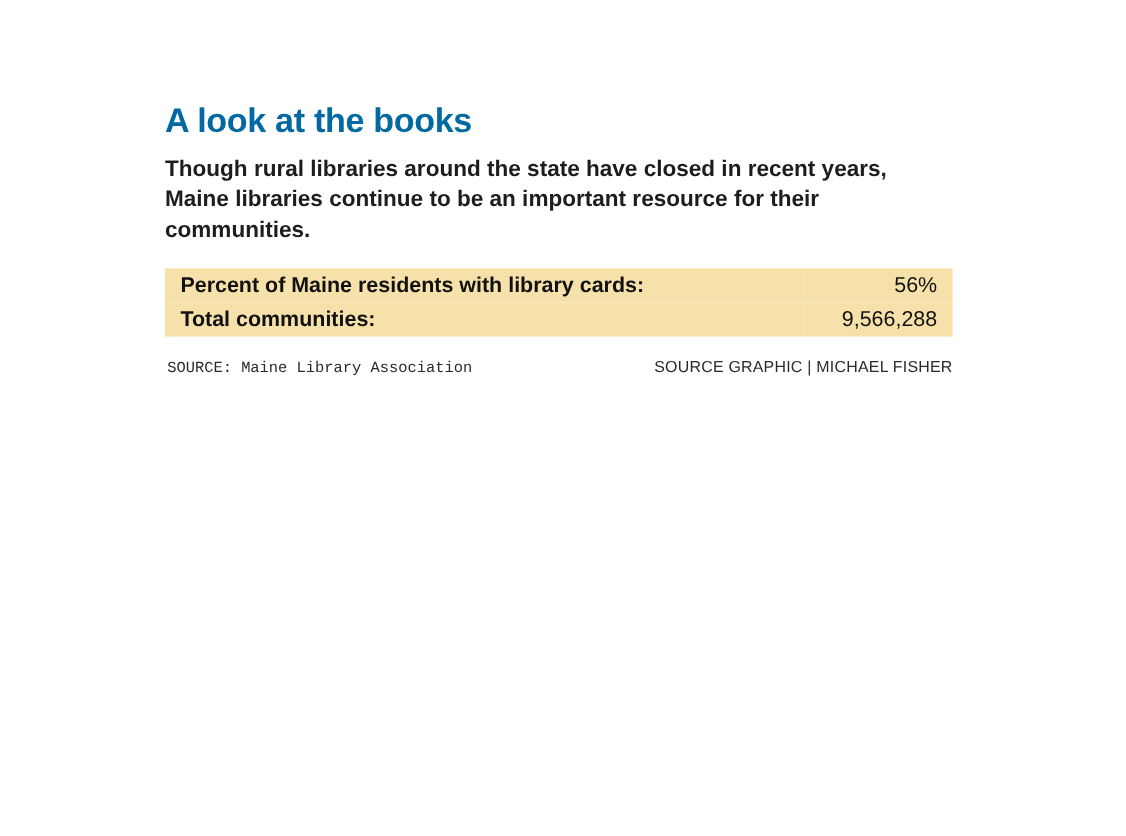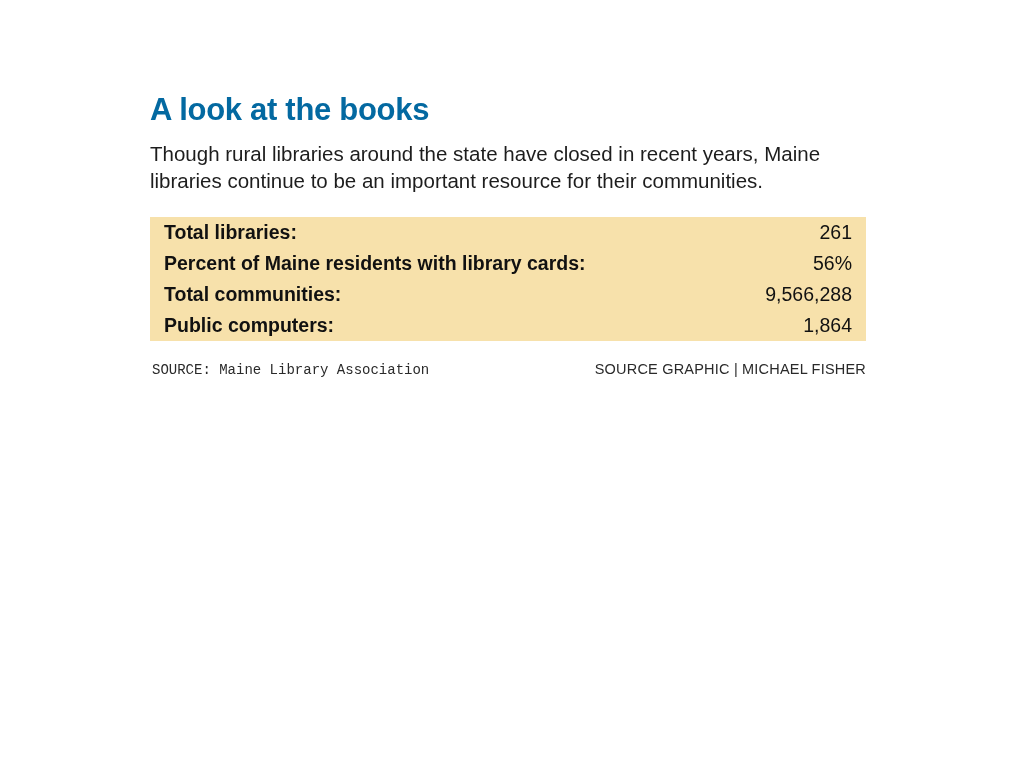--- a/index.html
+++ b/index.html
@@ -26,21 +26,21 @@
     letter-spacing: -0.3px;
     margin: 0 0 12px 0;
     color: #0369a1;
   }
   .subtitle {
     font-size: 20.5px;
     line-height: 1.33;
     margin: 0 0 22px 0;
     color: #1d1d1d;
     max-width: 710px;
-    font-weight: 400;
+    font-weight: 700;
   }
   .table {
     width: 716px;
     border-collapse: collapse;
     border-spacing: 0;
   }
   .table tr {
     height: 31px;
   }
   .table tr.shaded {
@@ -93,34 +93,26 @@
 </head>
 <body>
 
 <div class="graphic">
   <h1 class="title">A look at the books</h1>
   <p class="subtitle">Though rural libraries around the state have closed in recent years, Maine libraries continue to be an important resource for their communities.</p>
 
   <table class="table">
     <tbody>
         <tr class="shaded">
-          <td class="label">Total libraries:</td>
-          <td class="value">261</td>
-        </tr>
-        <tr class="shaded">
           <td class="label">Percent of Maine residents with library cards:</td>
           <td class="value">56%</td>
         </tr>
         <tr class="shaded">
           <td class="label">Total communities:</td>
           <td class="value">9,566,288</td>
-        </tr>
-        <tr class="shaded">
-          <td class="label">Public computers:</td>
-          <td class="value">1,864</td>
         </tr>
       </tbody>
   </table>
 
   <div class="footer">
     <div class="source">SOURCE: Maine Library Association</div>
     <div class="credit">SOURCE GRAPHIC | MICHAEL FISHER</div>
   </div>
 </div>
 

